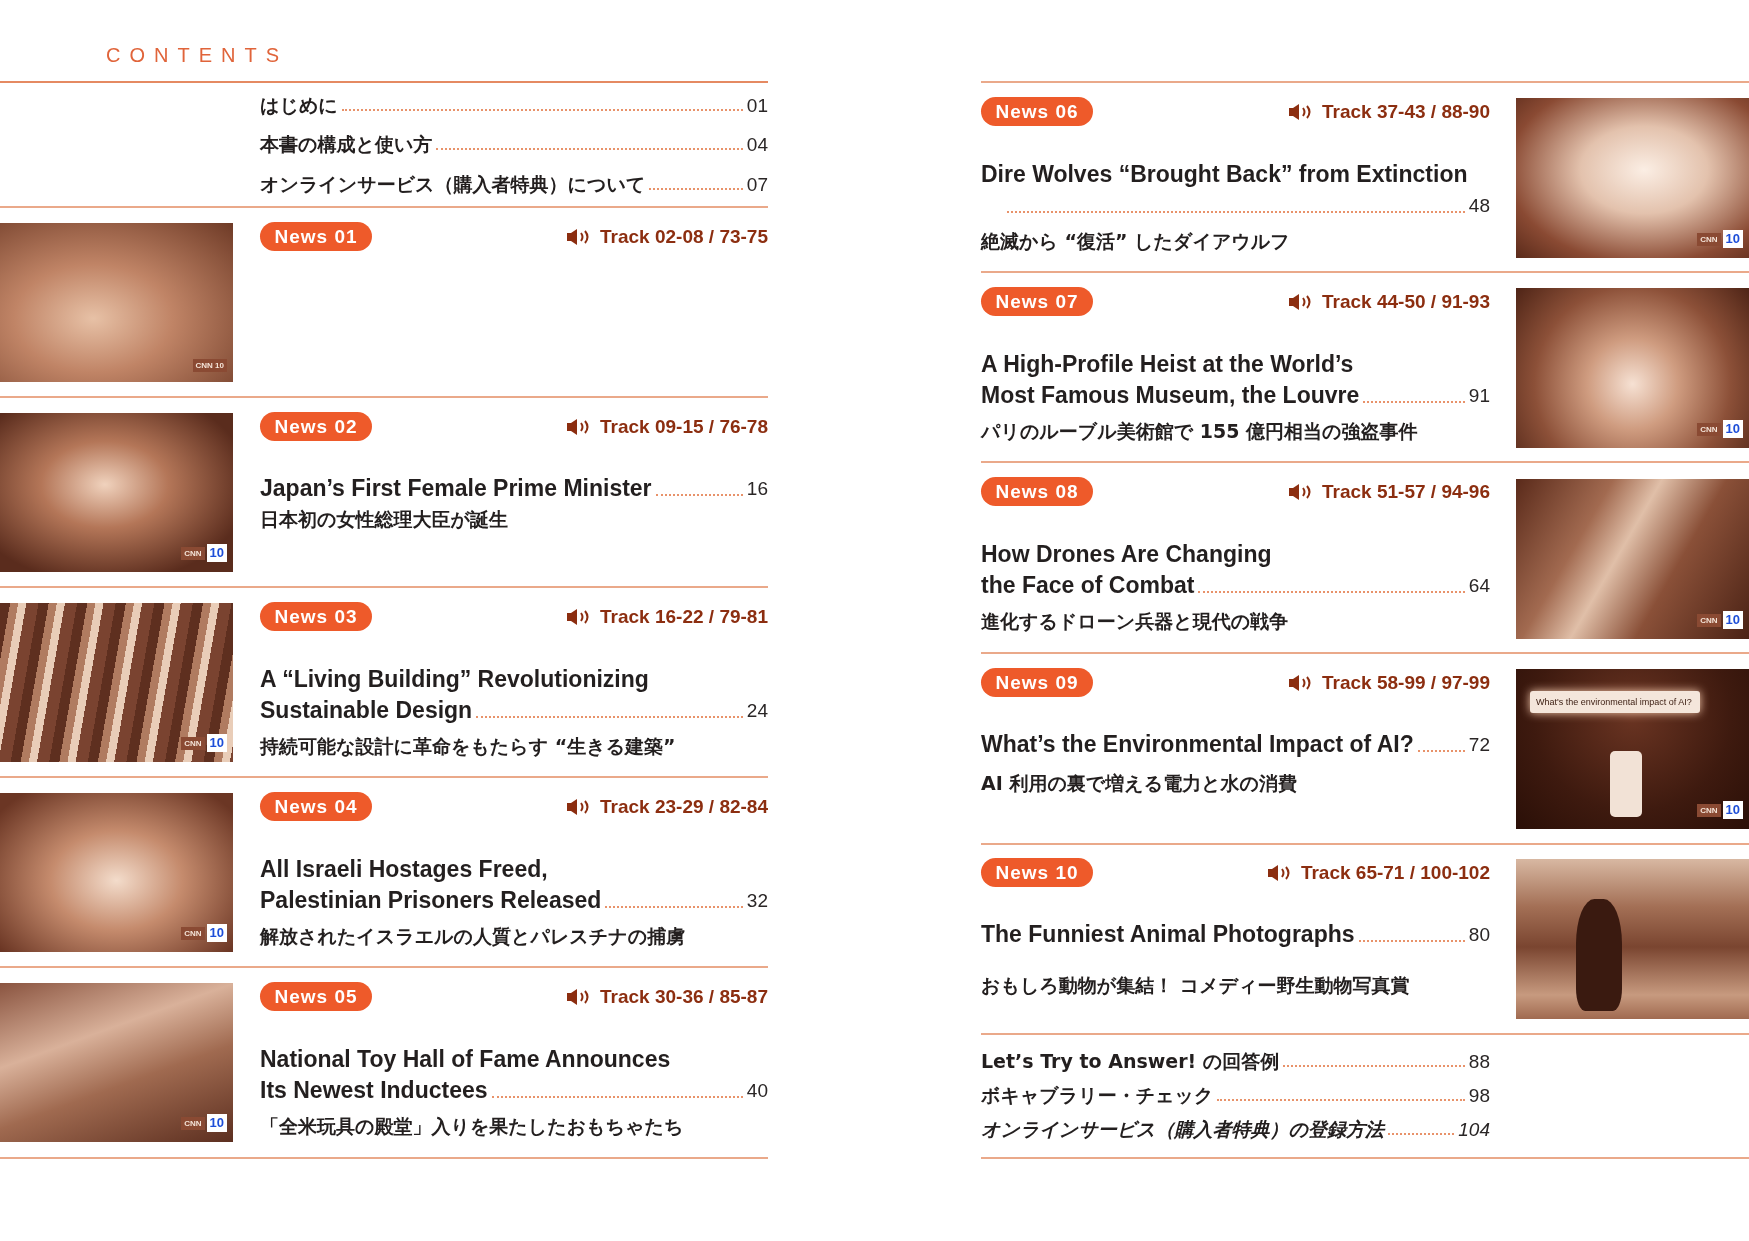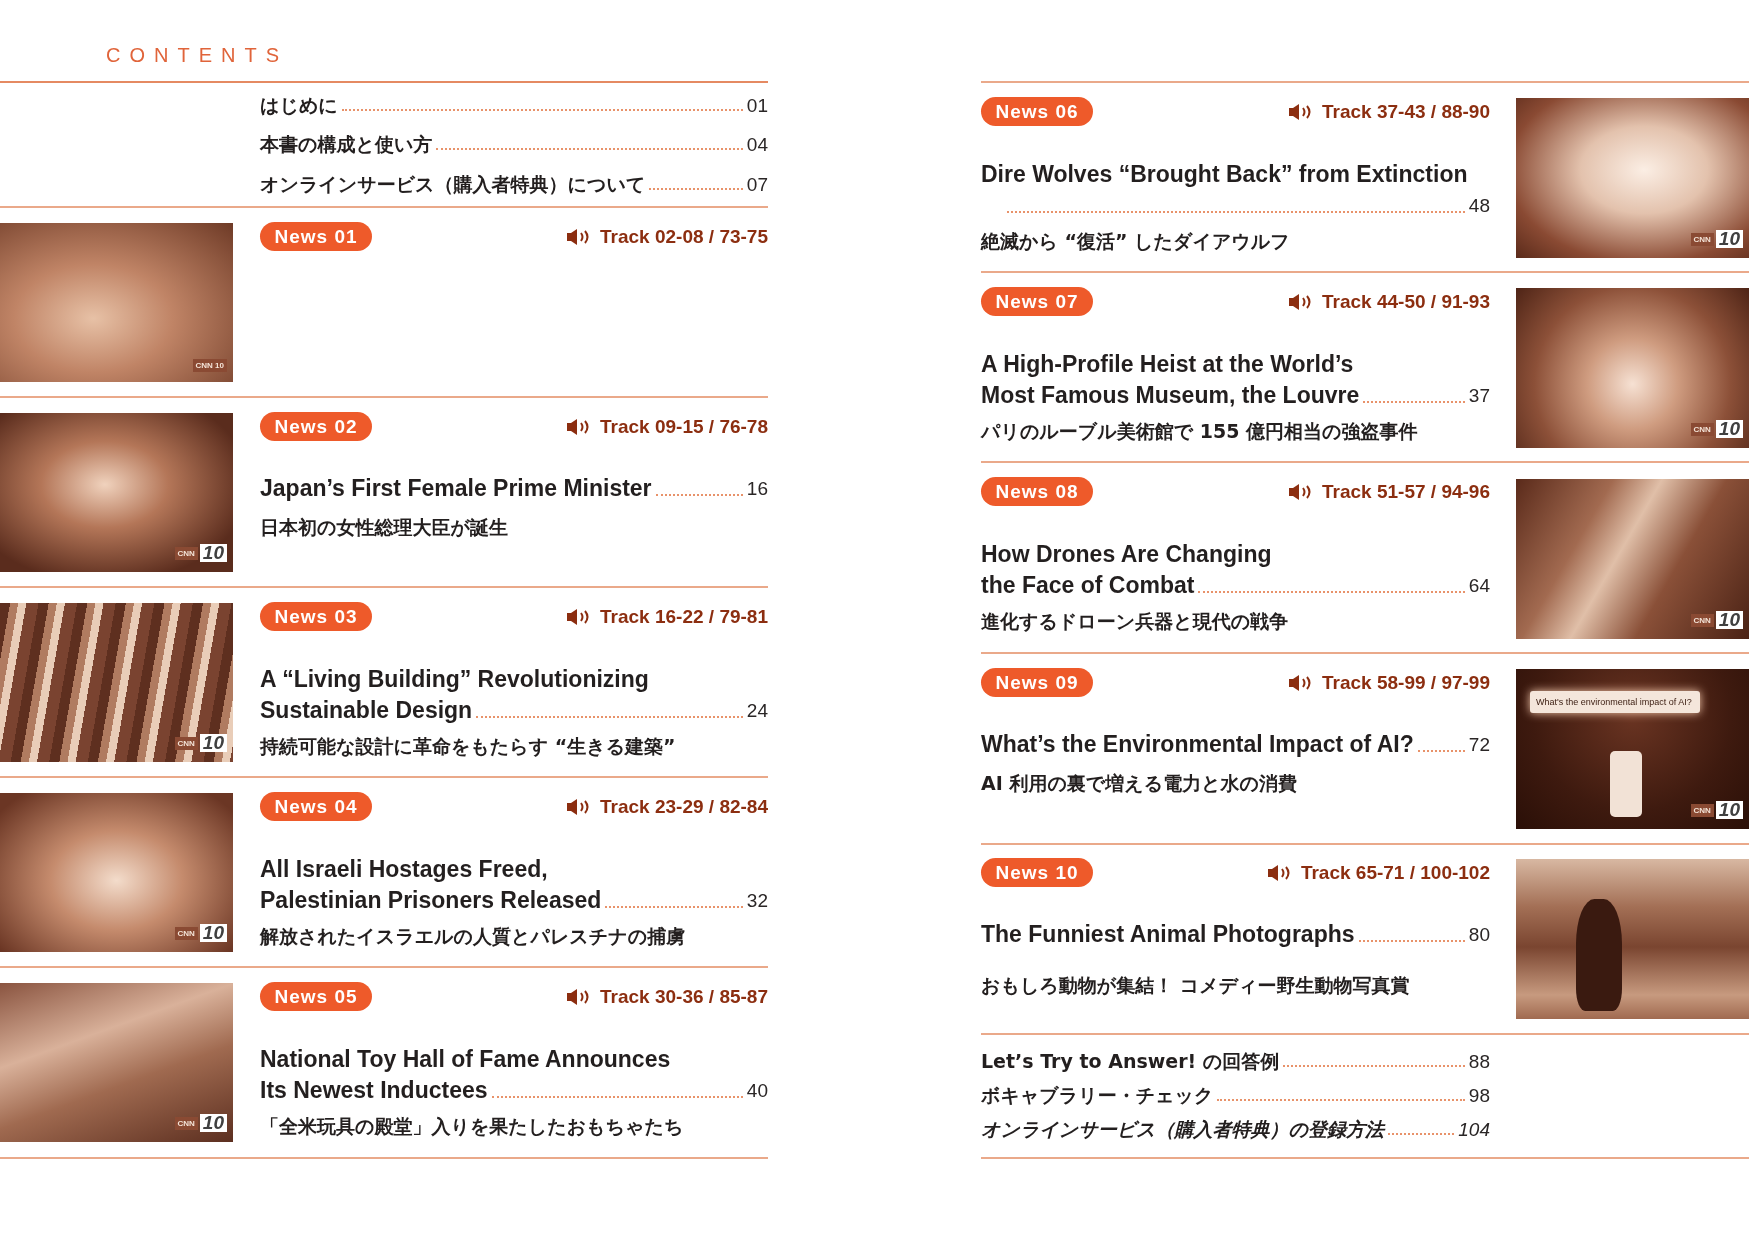--- a/index.html
+++ b/index.html
@@ -40,21 +40,21 @@
   .title-last .leader { transform: translateY(6px); }
   .jp {
     font-size: 19px; font-weight: 700; color: #231f1f; white-space: nowrap; height: 30px; line-height: 30px;
   }
   .thumb { position: absolute; overflow: hidden; }
   .thumb .logo {
     position: absolute; right: 6px; bottom: 10px; display: flex; align-items: center; gap: 2px;
     font-family: "Liberation Sans", sans-serif; font-weight: 700;
   }
   .logo .cnn { background: #8a4a33; color: #f4e4d8; font-size: 8px; padding: 2px 3px; }
-  .logo .ten { background: #ffffff; color: #404040; font-size: 19px; padding: 0 3px; line-height: 18px; font-style: italic; }
+  .logo .ten { background: #ffffff; color: #1d4ed8; font-size: 13px; padding: 0 3px; line-height: 18px; }
 
   .outro-row {
     position: absolute; left: 981px; width: 509px; height: 30px;
     display: flex; align-items: center; font-size: 19px; font-weight: 700;
   }
 </style>
 </head>
 <body>
 
 <div class="contents-title">CONTENTS</div>
@@ -121,21 +121,21 @@
         <path d="M15 5q3 4 0 8M19 3q5 6 0 12" stroke="#8c2e10" stroke-width="2" fill="none"></path>
       </svg>
     <span>Track 09-15 / 76-78</span>
   </div>
   <div class="title-block" style="top:61px;">
     <div class="title-line title-last">
         <span>Japan’s First Female Prime Minister</span>
         <span class="leader"></span>
         <span class="pg">16</span>
       </div>
-    <div class="jp" style="margin-top:8px;">日本初の女性総理大臣が誕生</div>
+    <div class="jp" style="">日本初の女性総理大臣が誕生</div>
   </div>
 </div>
 
 <div class="thumb" style="left:0;top:603px;width:233px;height:159px;background:repeating-linear-gradient(100deg,#5e2f1f 0 10px,#b07b60 10px 18px,#e9cdb8 18px 26px,#7a4330 26px 38px);">
   <div class="logo">
       <span class="cnn">CNN</span>
       <span class="ten">10</span>
     </div>
 </div>
 <div class="entry" style="left:260px;top:602px;width:508px;height:170px;">
@@ -248,21 +248,21 @@
         <path d="M1 5h4l6-4v16l-6-4H1z" fill="#8c2e10"></path>
         <path d="M15 5q3 4 0 8M19 3q5 6 0 12" stroke="#8c2e10" stroke-width="2" fill="none"></path>
       </svg>
     <span>Track 44-50 / 91-93</span>
   </div>
   <div class="title-block" style="top:62px;">
     <div class="title-line">A High-Profile Heist at the World’s</div>
     <div class="title-line title-last">
         <span>Most Famous Museum, the Louvre</span>
         <span class="leader"></span>
-        <span class="pg">37</span>
+        <span class="pg">91</span>
       </div>
     <div class="jp" style="margin-top:5px;">パリのルーブル美術館で 155 億円相当の強盗事件</div>
   </div>
 </div>
 
 <div class="thumb" style="left:1516px;top:479px;width:233px;height:160px;background:linear-gradient(120deg,#5a2a1a 0%,#a26a50 30%,#e0bfa8 45%,#8a5038 65%,#4a2215 100%);">
   <div class="logo">
       <span class="cnn">CNN</span>
       <span class="ten">10</span>
     </div>

